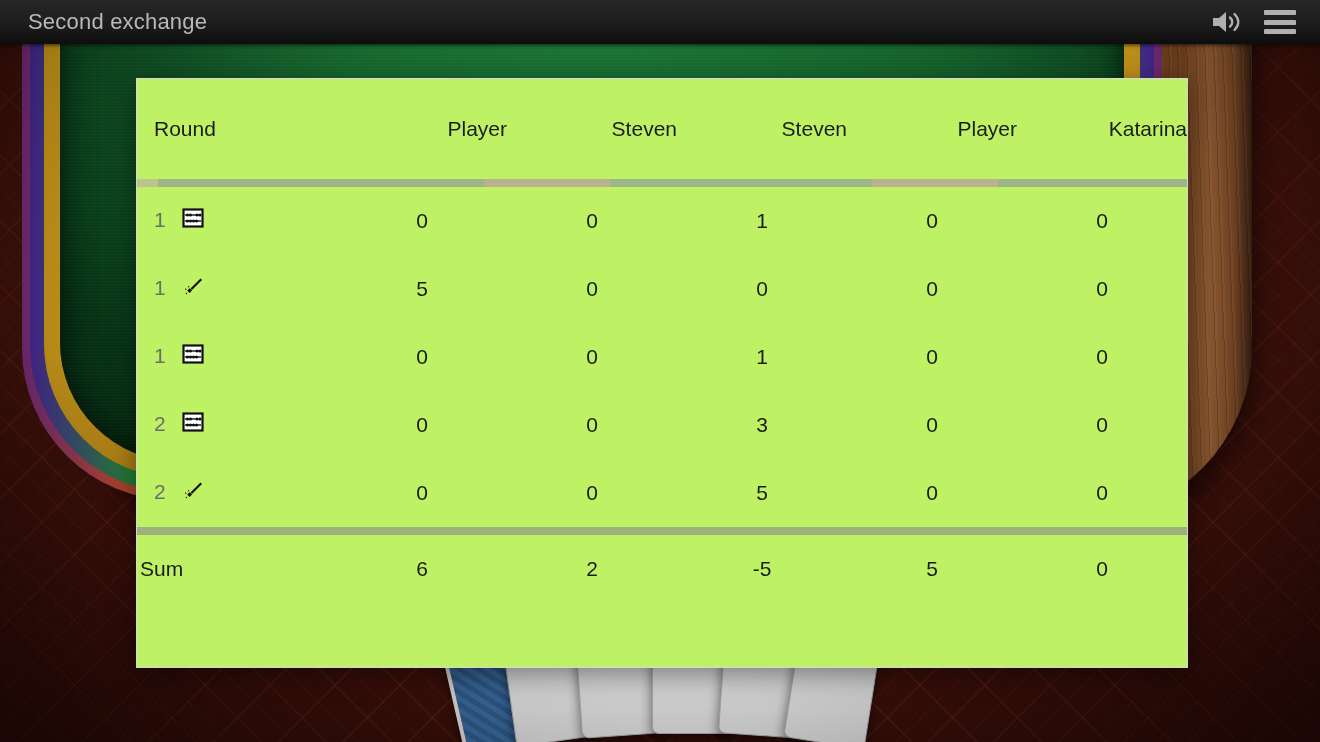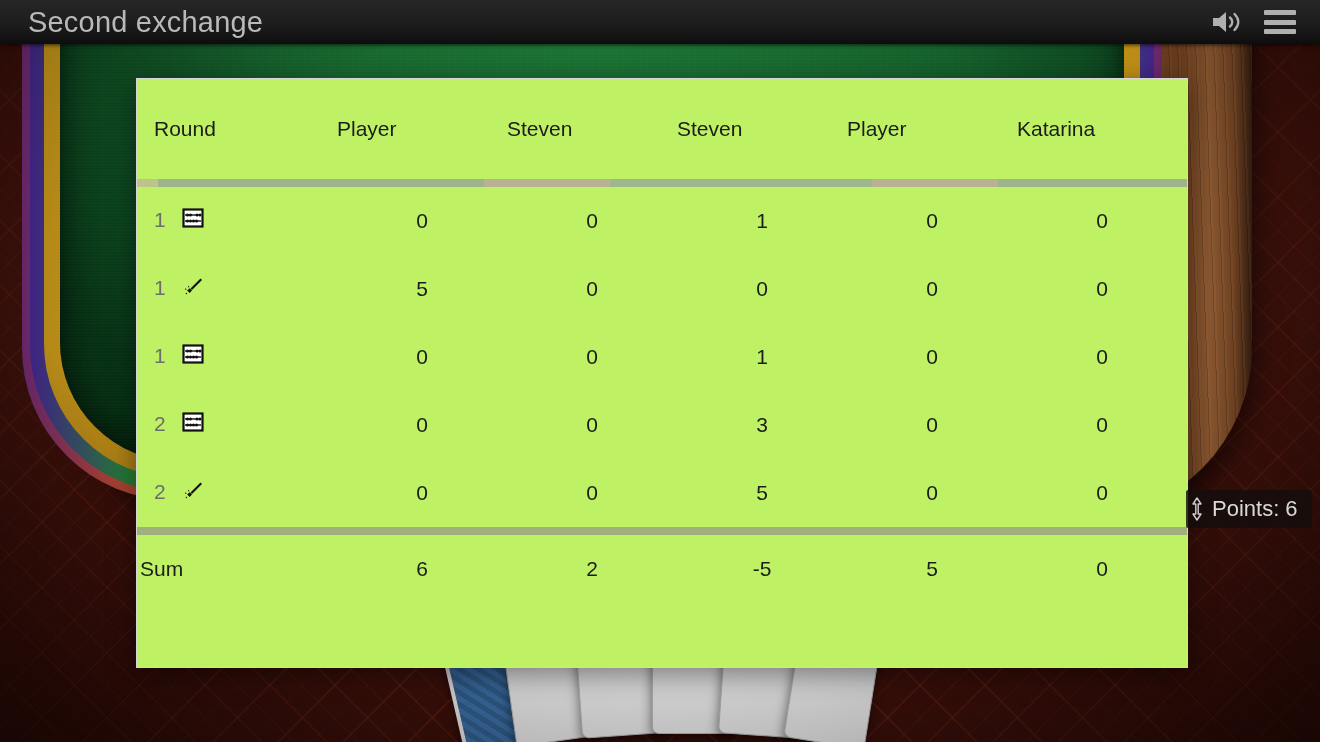--- a/index.html
+++ b/index.html
@@ -135,21 +135,21 @@
     width: 1320px; height: 44px;
     background: linear-gradient(180deg, #262626 0%, #1d1d1d 55%, #0d0d0d 100%);
     box-shadow: 0 1px 4px rgba(0,0,0,0.7);
     display: flex;
     align-items: center;
     z-index: 40;
   }
   .topbar-title {
     margin-left: 28px;
     color: #b9b9b9;
-    font-size: 29px;
+    font-size: 22px;
     letter-spacing: 0.2px;
     white-space: nowrap;
   }
   .topbar-actions {
     margin-left: auto;
     display: flex;
     align-items: center;
     gap: 20px;
     margin-right: 24px;
   }
@@ -178,21 +178,21 @@
   }
   .score-table { width: 100%; border-collapse: collapse; table-layout: fixed; }
   .score-table col.c-round { width: 200px; }
   .score-table col.c-p     { width: 170px; }
 
   .score-table thead th {
     height: 100px;
     font-weight: normal;
     font-size: 21px;
     color: #1c1c1c;
-    text-align: left;
+    text-align: right;
     vertical-align: middle;
     padding: 0;
   }
   .score-table thead th.th-round { text-align: left; padding-left: 17px; }
 
   .head-divider {
     height: 8px;
     background: rgba(150,160,150,0.55);
     width: 100%;
   }
@@ -275,28 +275,20 @@
 
   <div class="cards-fan">
     <div class="pcard back" style="left:22px;  top:30px; transform: rotate(-13deg);"></div>
     <div class="pcard" style="left:78px;  top:20px; transform: rotate(-8deg);">9</div>
     <div class="pcard" style="left:148px; top:14px; transform: rotate(-4deg);">Q</div>
     <div class="pcard red" style="left:222px; top:12px; transform: rotate(0deg);">7</div>
     <div class="pcard red" style="left:292px; top:14px; transform: rotate(4deg);">10</div>
     <div class="pcard" style="left:362px; top:22px; transform: rotate(9deg);">J</div>
   </div>
 
-  <div class="points-badge">
-    <span class="updown-icon">
-      <svg viewBox="0 0 14 24" width="14" height="24" aria-hidden="true">
-        <path d="M7 1 L11 7 H8.2 V17 H11 L7 23 L3 17 H5.8 V7 H3 Z" fill="none" stroke="#cfcfcf" stroke-width="1.4" stroke-linejoin="round"></path>
-      </svg>
-    </span>
-    <span>Points: 6</span>
-  </div>
 
   <div class="score-panel">
 
     <table class="score-table">
       <colgroup>
         <col class="c-round">
           <col class="c-p">
           <col class="c-p">
           <col class="c-p">
           <col class="c-p">

